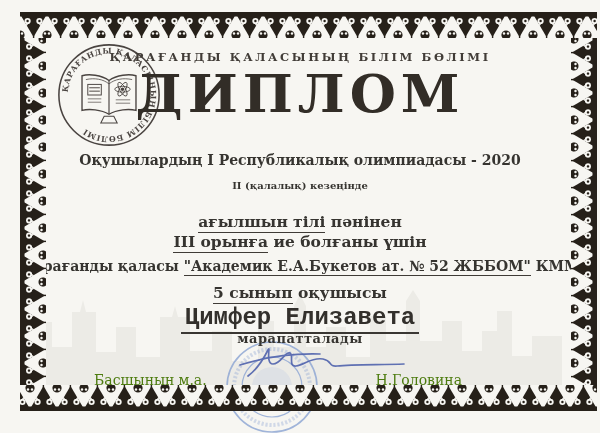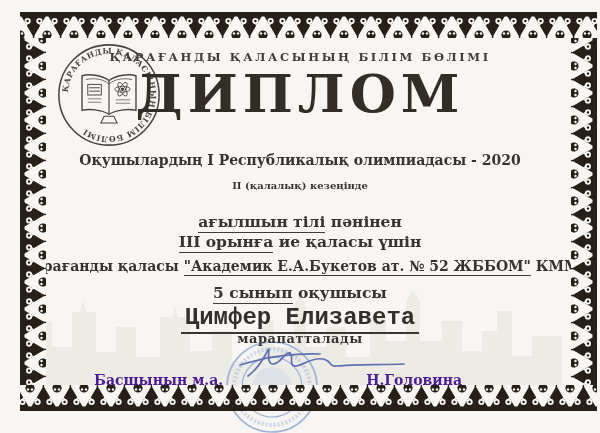--- a/index.html
+++ b/index.html
@@ -14,22 +14,22 @@
   .l1{top:152px;font-size:14px;}
   .l2{top:180px;font-size:10px;}
   .l3{top:212px;font-size:15.5px;}
   .l4{top:232px;font-size:15.5px;}
   .l5{top:258px;font-size:14px;}
   .l6{top:283px;font-size:15.5px;}
   .name{top:301px;font-size:24px;color:#33302c;}
   .name .u2{border-bottom:2px solid #3a3733;padding:0 4px 1px 4px;font-family:Liberation Mono, monospace;}
   .award{top:331px;font-size:13px;letter-spacing:0.5px;}
   .u{border-bottom:1.5px solid #3f3b36;padding-bottom:1px;}
-  .sig-row{top:372px;left:0;right:0;position:absolute;z-index:3;font-size:14px;font-weight:700;
-           display:flex;justify-content:space-between;padding:0 138px 0 94px;color:#4c1d95;gap:36px;}
+  .sig-row{top:372px;left:0;right:0;position:absolute;z-index:3;font-size:14px;font-weight:400;
+           display:flex;justify-content:space-between;padding:0 138px 0 94px;color:#4d7c0f;gap:36px;}
   svg{display:block;}
   .wm{z-index:1;}
   .stamp{z-index:2;opacity:.8;}
   .sig{z-index:4;}
   .frame{z-index:5;}
   .seal{position:absolute;left:56px;top:42px;z-index:3;}
 </style>
 </head>
 <body>
 
@@ -83,21 +83,21 @@
   </svg>
 
   <div class="row dept">ҚАРАҒАНДЫ ҚАЛАСЫНЫҢ БІЛІМ БӨЛІМІ</div>
   <div class="row title">ДИПЛОМ</div>
 
   <div class="row b l1">Оқушылардың I Республикалық олимпиадасы - 2020</div>
   <div class="row b l2">II (қалалық) кезеңінде</div>
 
   <div class="row b l3"><span class="u">ағылшын тілі</span><span> пәнінен</span></div>
 
-  <div class="row b l4"><span class="u">III орынға</span><span> ие қаласы үшін</span></div>
+  <div class="row b l4"><span class="u">III орынға</span><span> ие болғаны үшін</span></div>
 
   <div class="row b l5"><span>Қарағанды қаласы </span><span class="u">"Академик Е.А.Букетов ат. № 52 ЖББОМ"</span><span> КММ</span></div>
 
   <div class="row b l6"><span class="u">5 сынып</span><span> оқушысы</span></div>
 
   <div class="row b name"><span class="u2">Цимфер Елизавета</span></div>
 
   <div class="row b award">марапатталады</div>
 
   <div class="sig-row">

